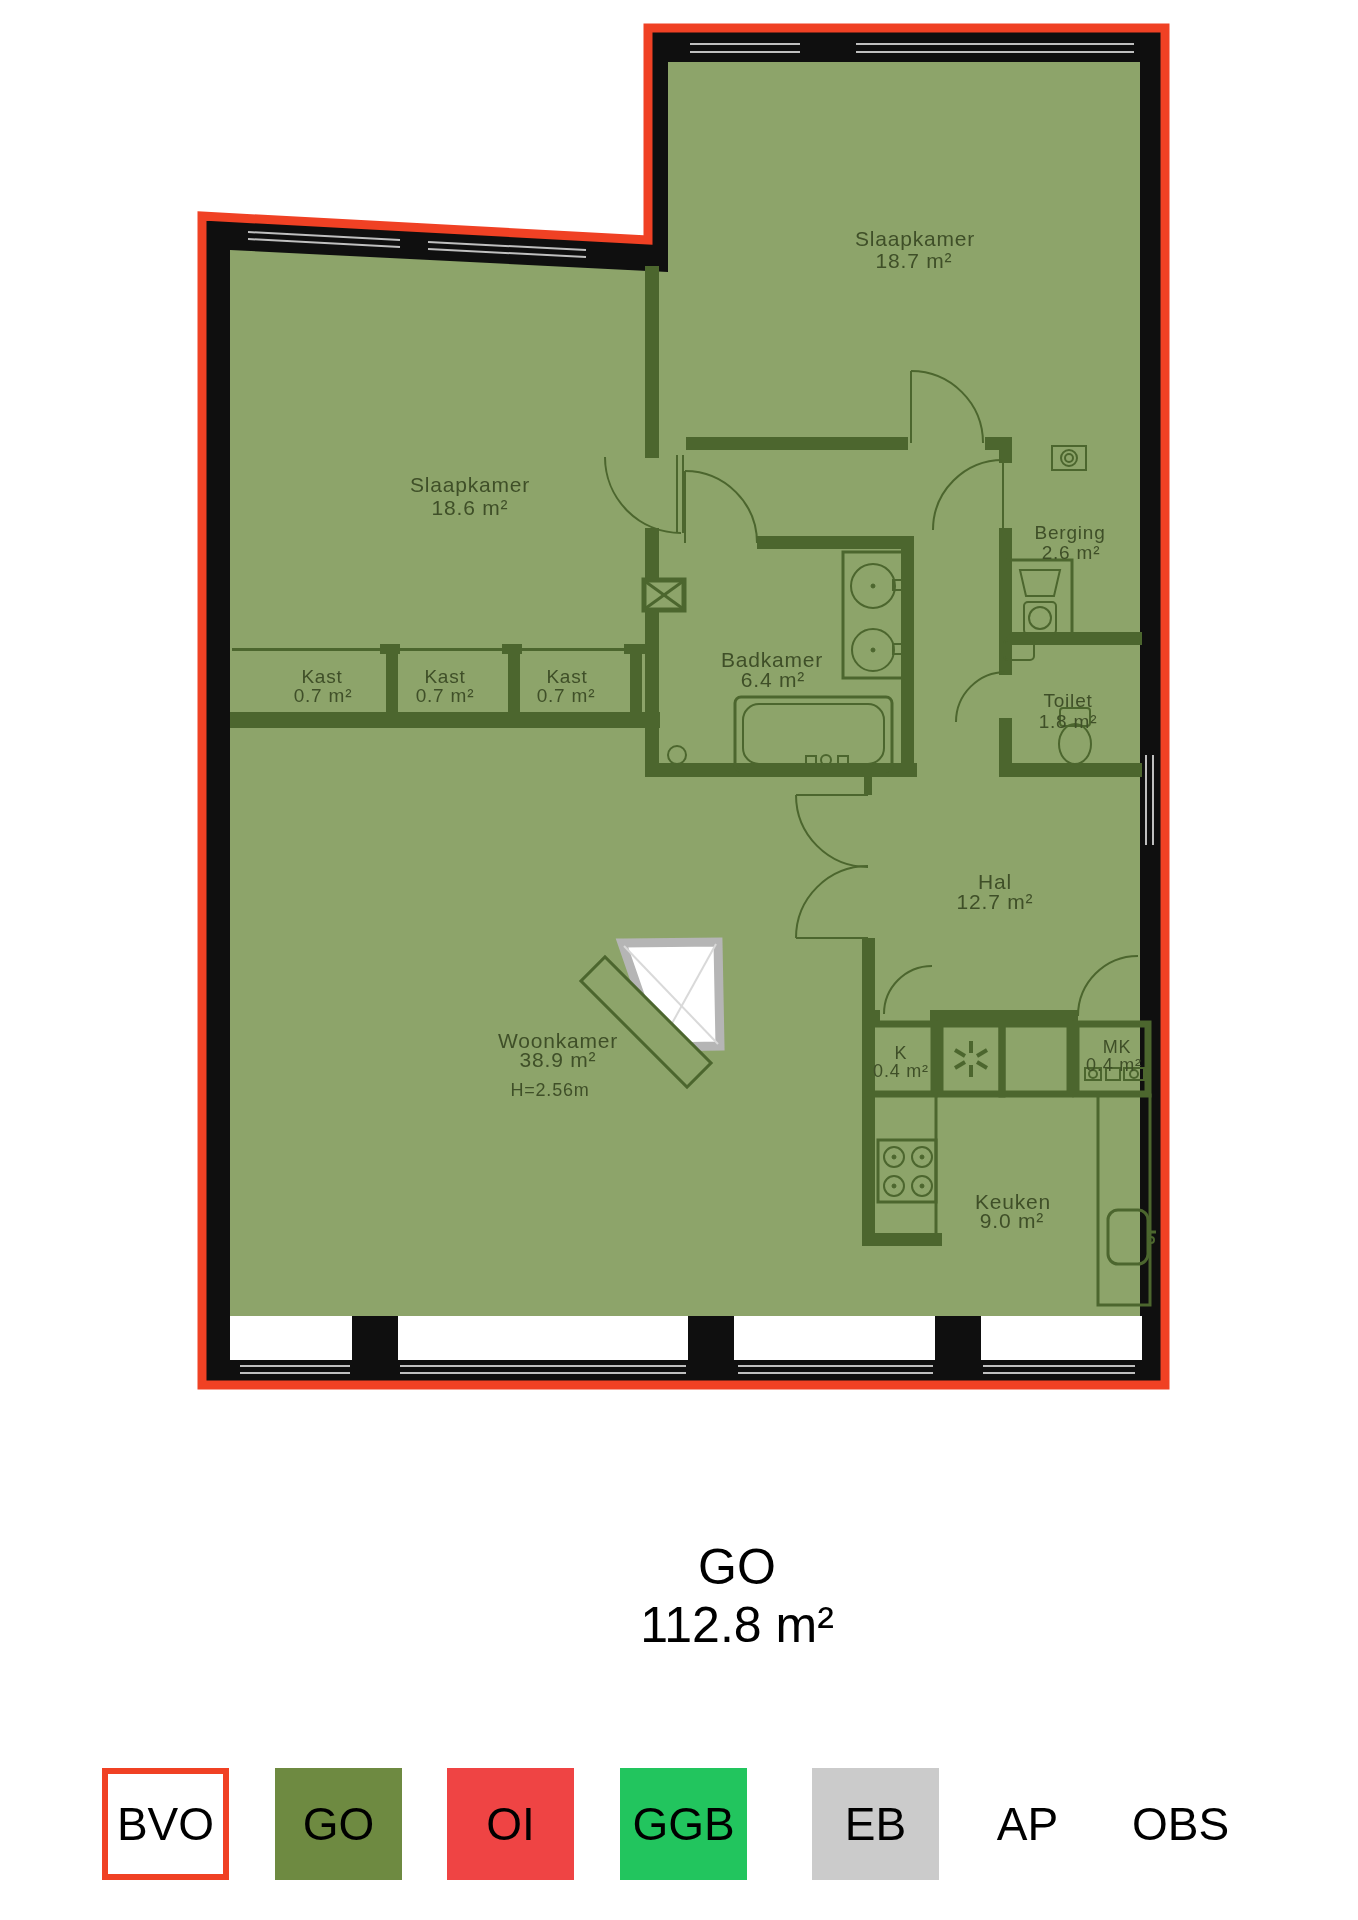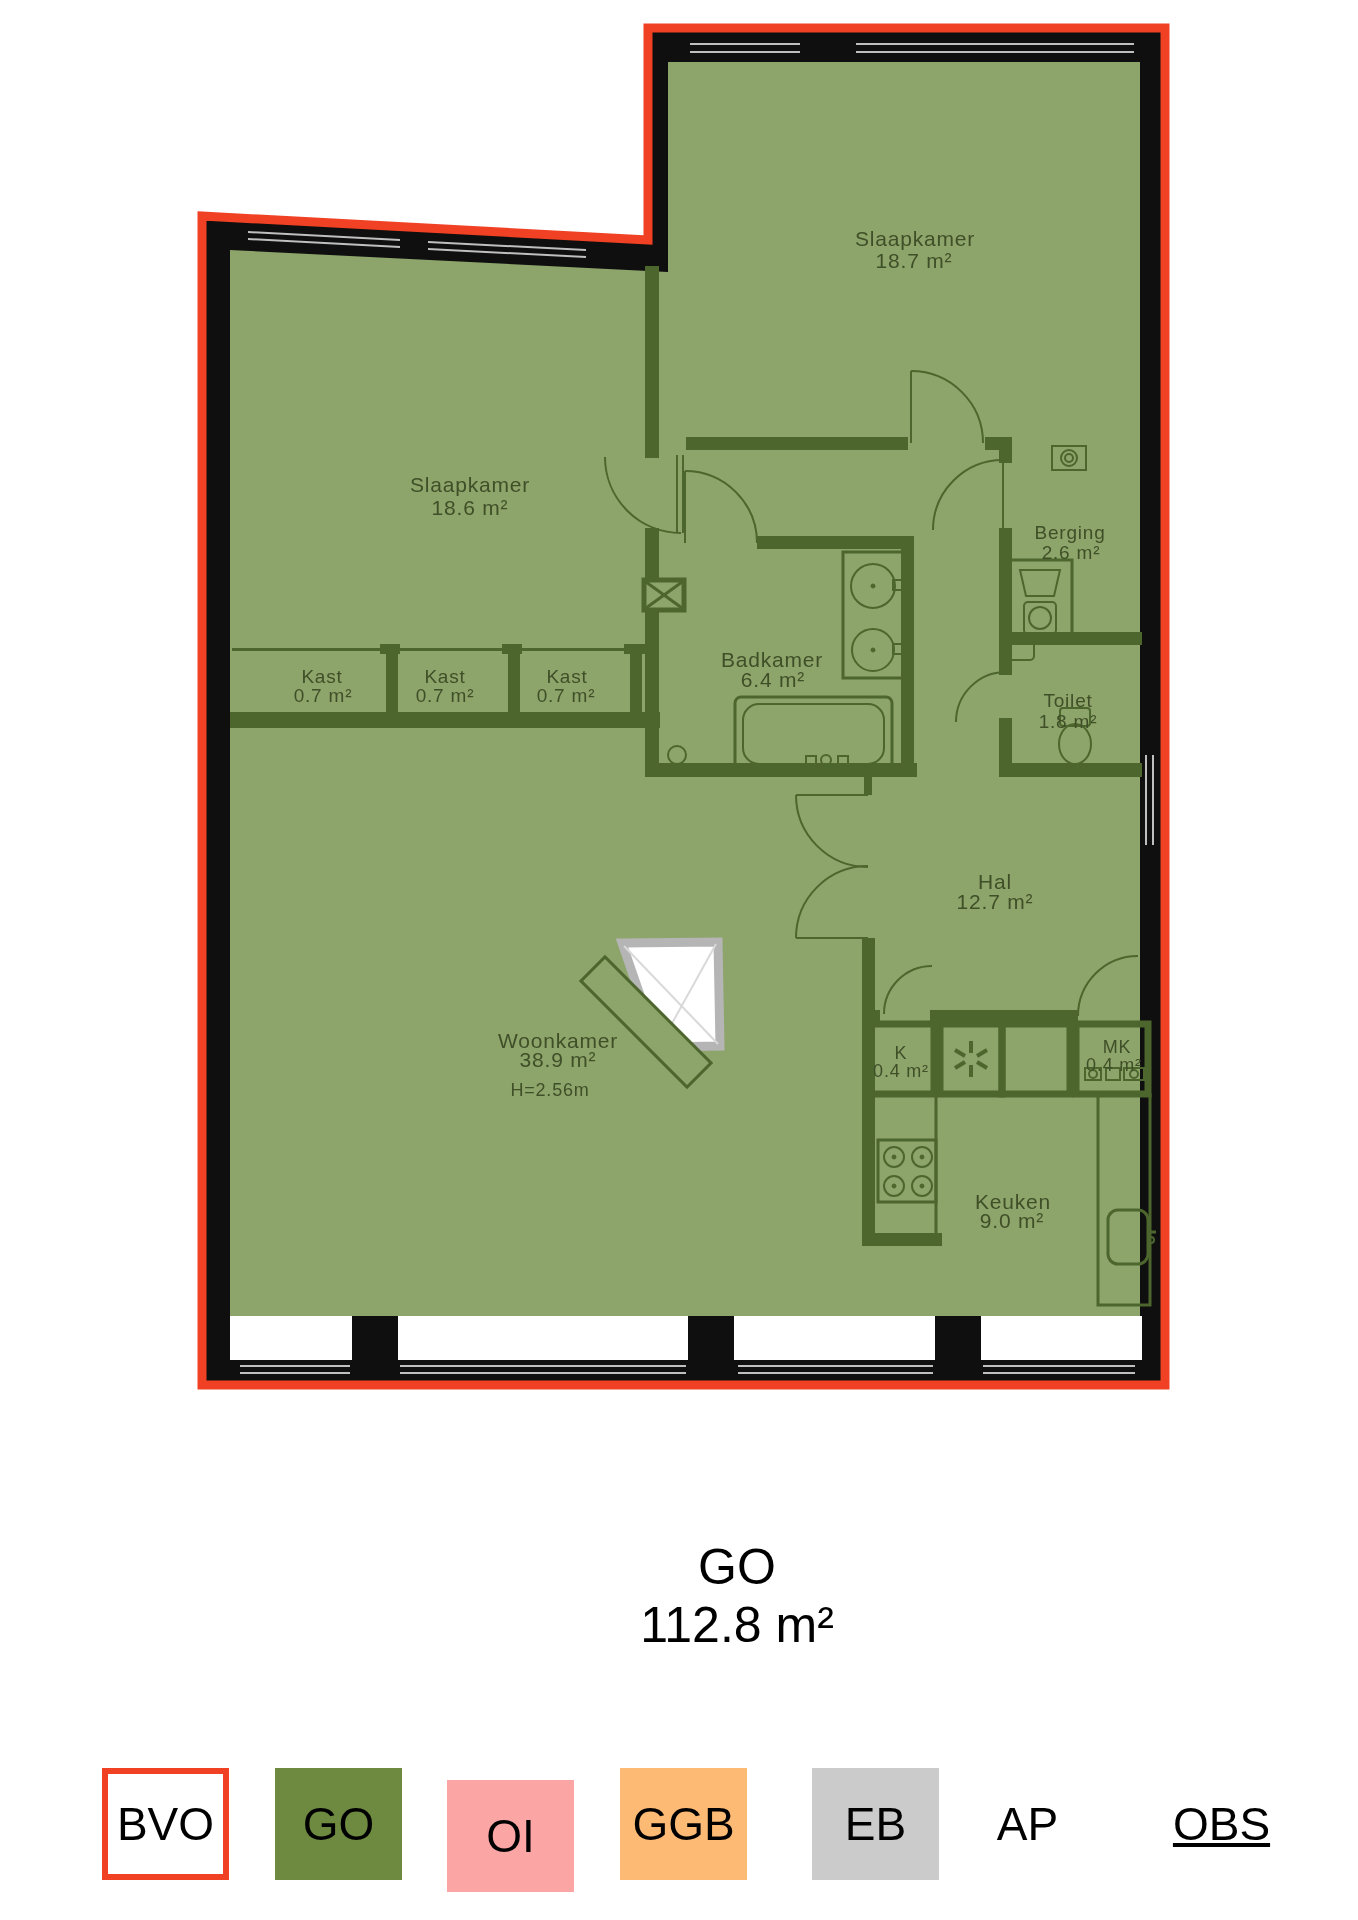--- a/index.html
+++ b/index.html
@@ -11,25 +11,25 @@
   .lbl-21{font-size:21px;} .lbl-19{font-size:19px;} .lbl-18{font-size:18px;}
 
   #summary{position:absolute;left:737px;top:1538px;transform:translateX(-50%);
            text-align:center;color:#000;font-size:50px;line-height:58px;white-space:nowrap;}
 
   .legend-item{position:absolute;top:1768px;width:127px;height:112px;
                display:flex;align-items:center;justify-content:center;
                font-size:46px;color:#000;box-sizing:border-box;}
   .legend-item.bvo{left:102px;background:#ffffff;border:6px solid #f04124;}
   .legend-item.go {left:275px;background:#6e8a41;}
-  .legend-item.oi {left:447px;background:#fca5a5;margin-top:12px;}
-  .legend-item.ggb{left:620px;background:#fdba74;justify-content:center;}
+  .legend-item.oi {left:447px;background:#ef4444;}
+  .legend-item.ggb{left:620px;background:#22c55e;justify-content:center;}
   .legend-item.eb {left:812px;background:#cbcbcb;}
   .legend-item.ap {left:964px;background:transparent;}
-  .legend-item.obs{left:1158px;background:transparent;text-decoration:underline;}
+  .legend-item.obs{left:1117px;background:transparent;}
 </style>
 </head>
 <body>
 
 <div id="stage">
 
   <svg id="plan-svg" width="1358" height="1460" viewBox="0 0 1358 1460">
 
     <g>
       <polygon points="202,216 648,240 648,28 1165,28 1165,1385 202,1385" fill="#0f0f0f"></polygon>

